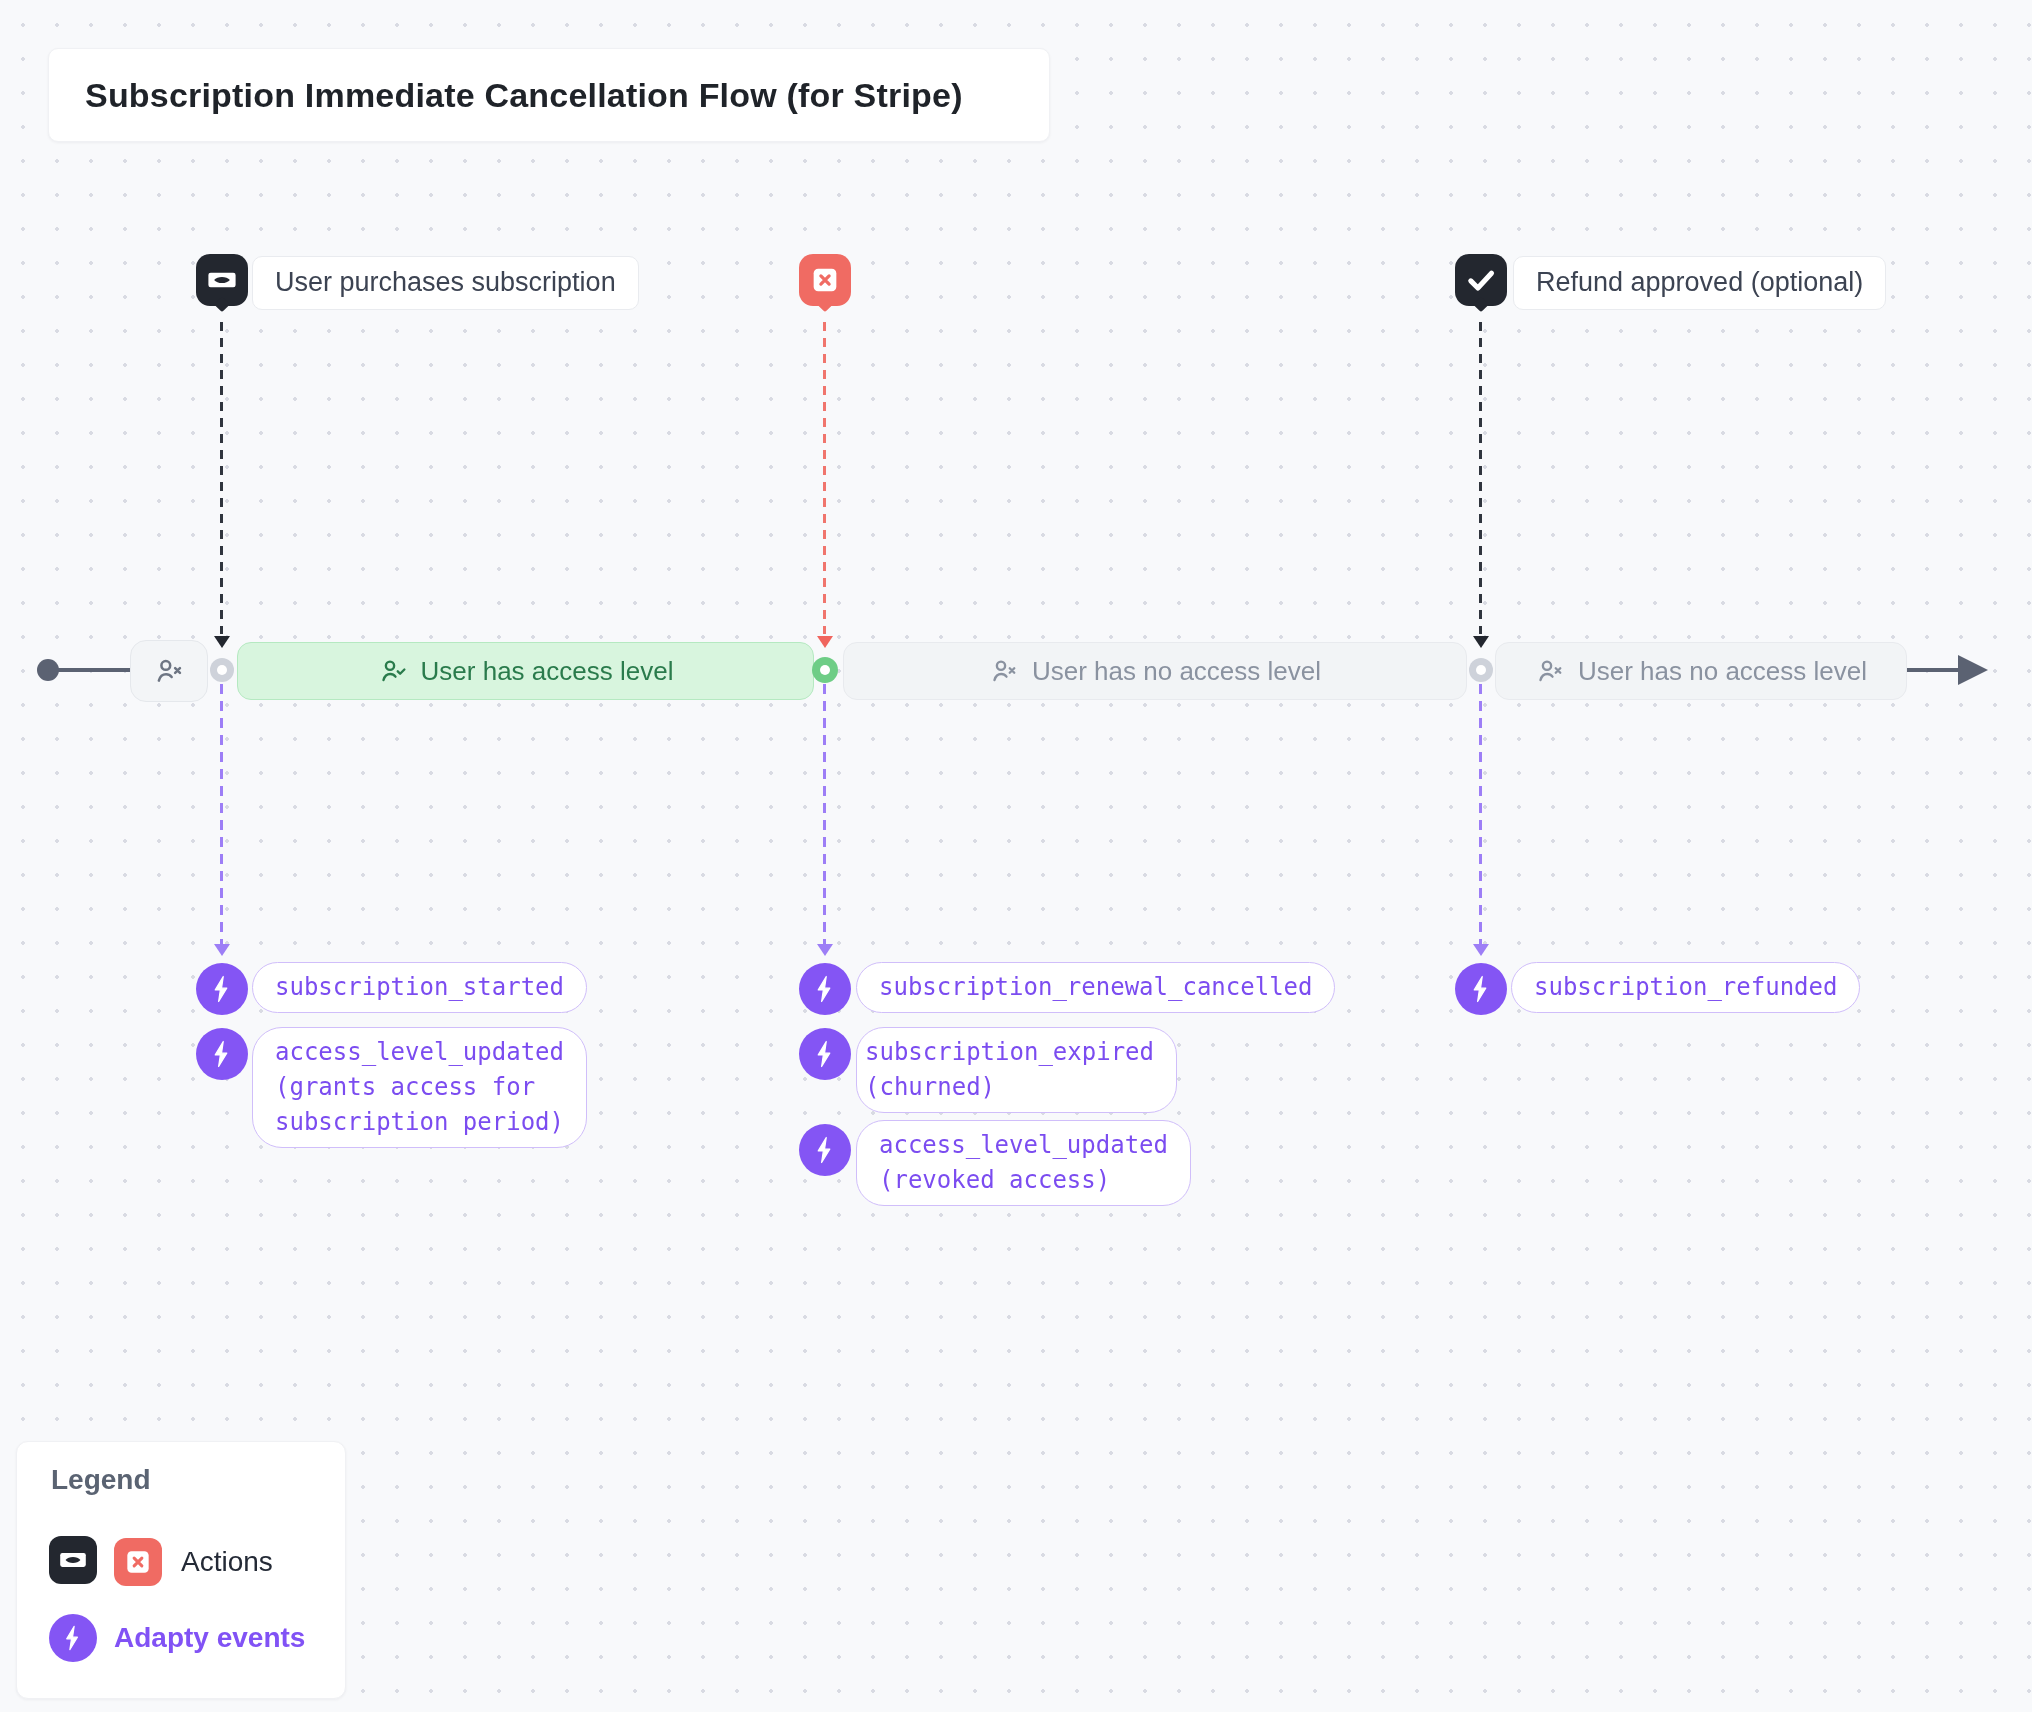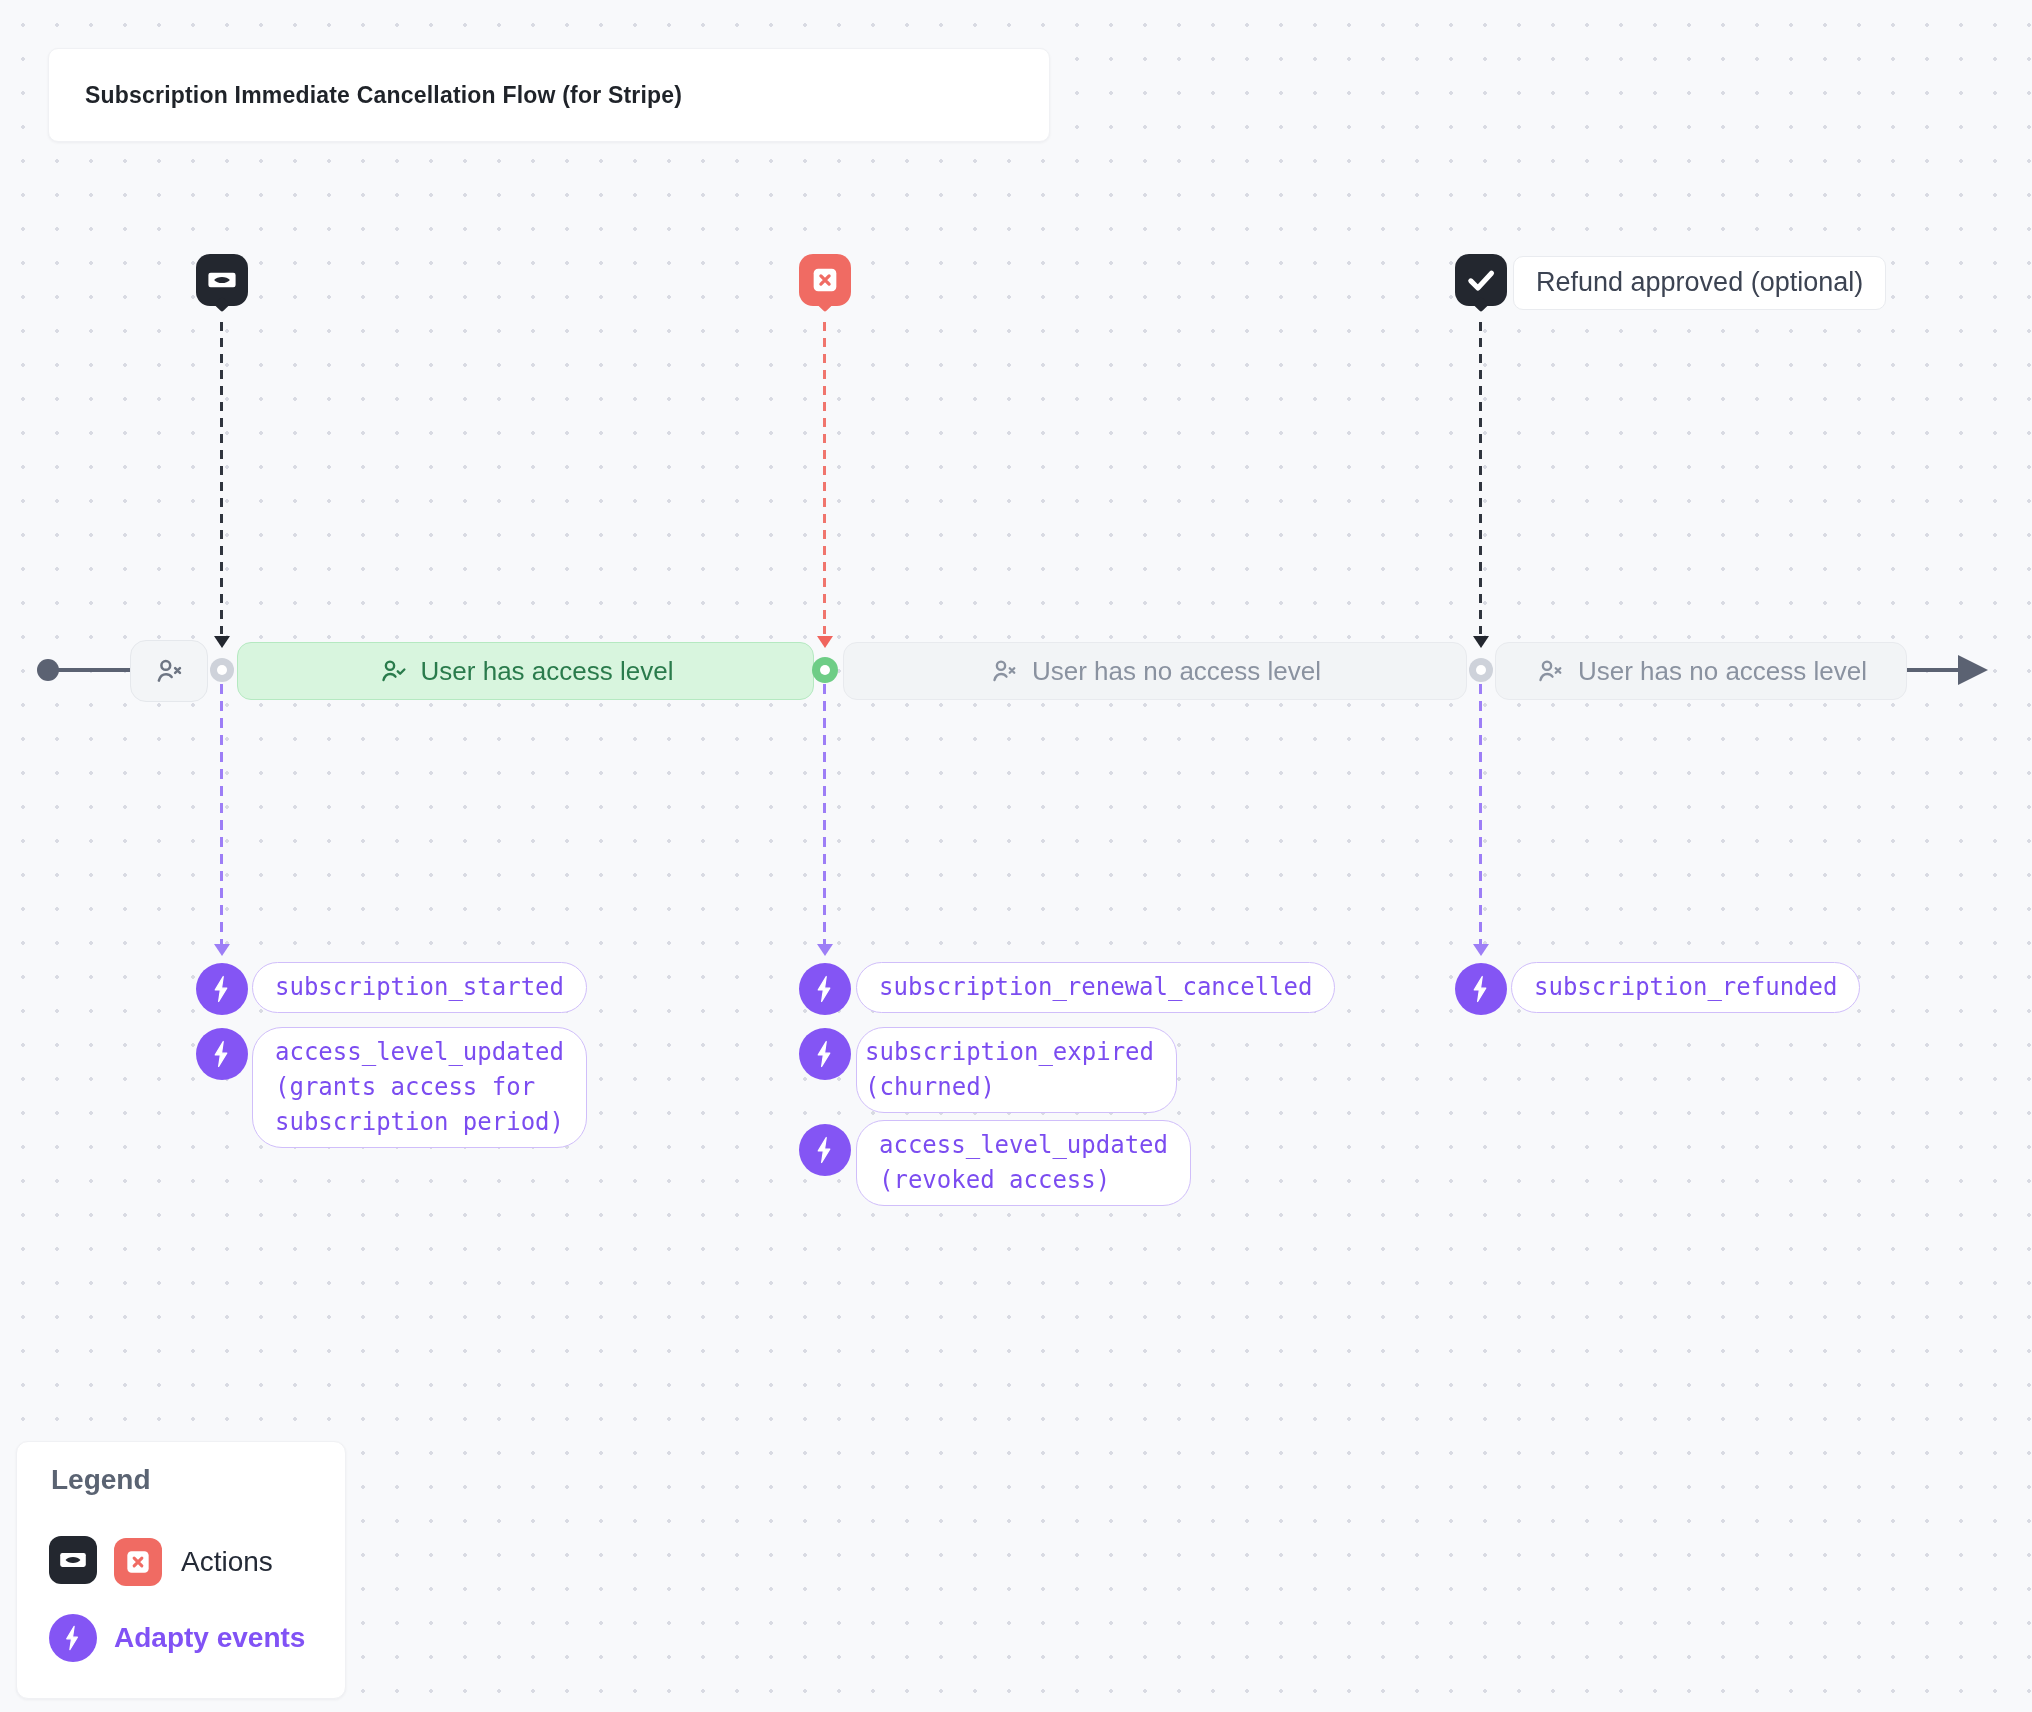--- a/index.html
+++ b/index.html
@@ -15,21 +15,21 @@
     background-size:34px 34px;
     background-position:6px 8px;
     overflow:hidden;
   }
   .card{
     position:absolute;background:#ffffff;border:1px solid #f0f1f4;
     border-radius:10px;box-shadow:0 1px 3px rgba(20,24,40,.05);
   }
   .title-card{left:48px;top:48px;width:1000px;height:92px;display:flex;align-items:center;}
   .title-card h1{
-    margin:0 0 0 36px;font-size:23px;font-weight:700;color:#1f2329;letter-spacing:.2px;
+    margin:0 0 0 36px;font-size:34px;font-weight:700;color:#1f2329;letter-spacing:.2px;
   }
   
   .action-icon{
     position:absolute;width:52px;height:52px;border-radius:14px;
     display:flex;align-items:center;justify-content:center;z-index:3;
   }
   .action-icon::after{
     content:"";position:absolute;left:50%;bottom:-4px;width:11px;height:11px;
     transform:translateX(-50%) rotate(45deg);border-radius:2px;background:inherit;
   }
@@ -111,20 +111,21 @@
   <div class="card title-card">
     <h1>Subscription Immediate Cancellation Flow (for Stripe)</h1>
   </div>
 
   <div class="action-icon dark" style="left:196px;top:254px;">
     <svg viewBox="0 0 24 24">
       <rect x="2.4" y="6.8" width="19.2" height="10.4" rx="1.6" fill="#ffffff"></rect>
       <path d="M6.4 12c2.3-2.9 8.9-2.9 11.2 0-2.3 2.9-8.9 2.9-11.2 0z" fill="#23272f"></path>
     </svg>
   </div>
+  <div class="action-label" style="left:252px;top:256px;">User purchases subscription</div>
   <div class="vdash dark" style="left:220px;top:322px;height:312px;"></div>
   <div class="arrow-down dark" style="left:214px;top:636px;"></div>
 
   <div class="action-icon red" style="left:799px;top:254px;">
     <svg viewBox="0 0 24 24">
       <rect x="4" y="4" width="16" height="16" rx="3.2" fill="#ffffff"></rect>
       <path d="M9.1 9.1l5.8 5.8M14.9 9.1l-5.8 5.8" stroke="#f06b63" stroke-width="2.3" stroke-linecap="round"></path>
     </svg>
   </div>
   <div class="vdash red" style="left:823px;top:322px;height:312px;"></div>

